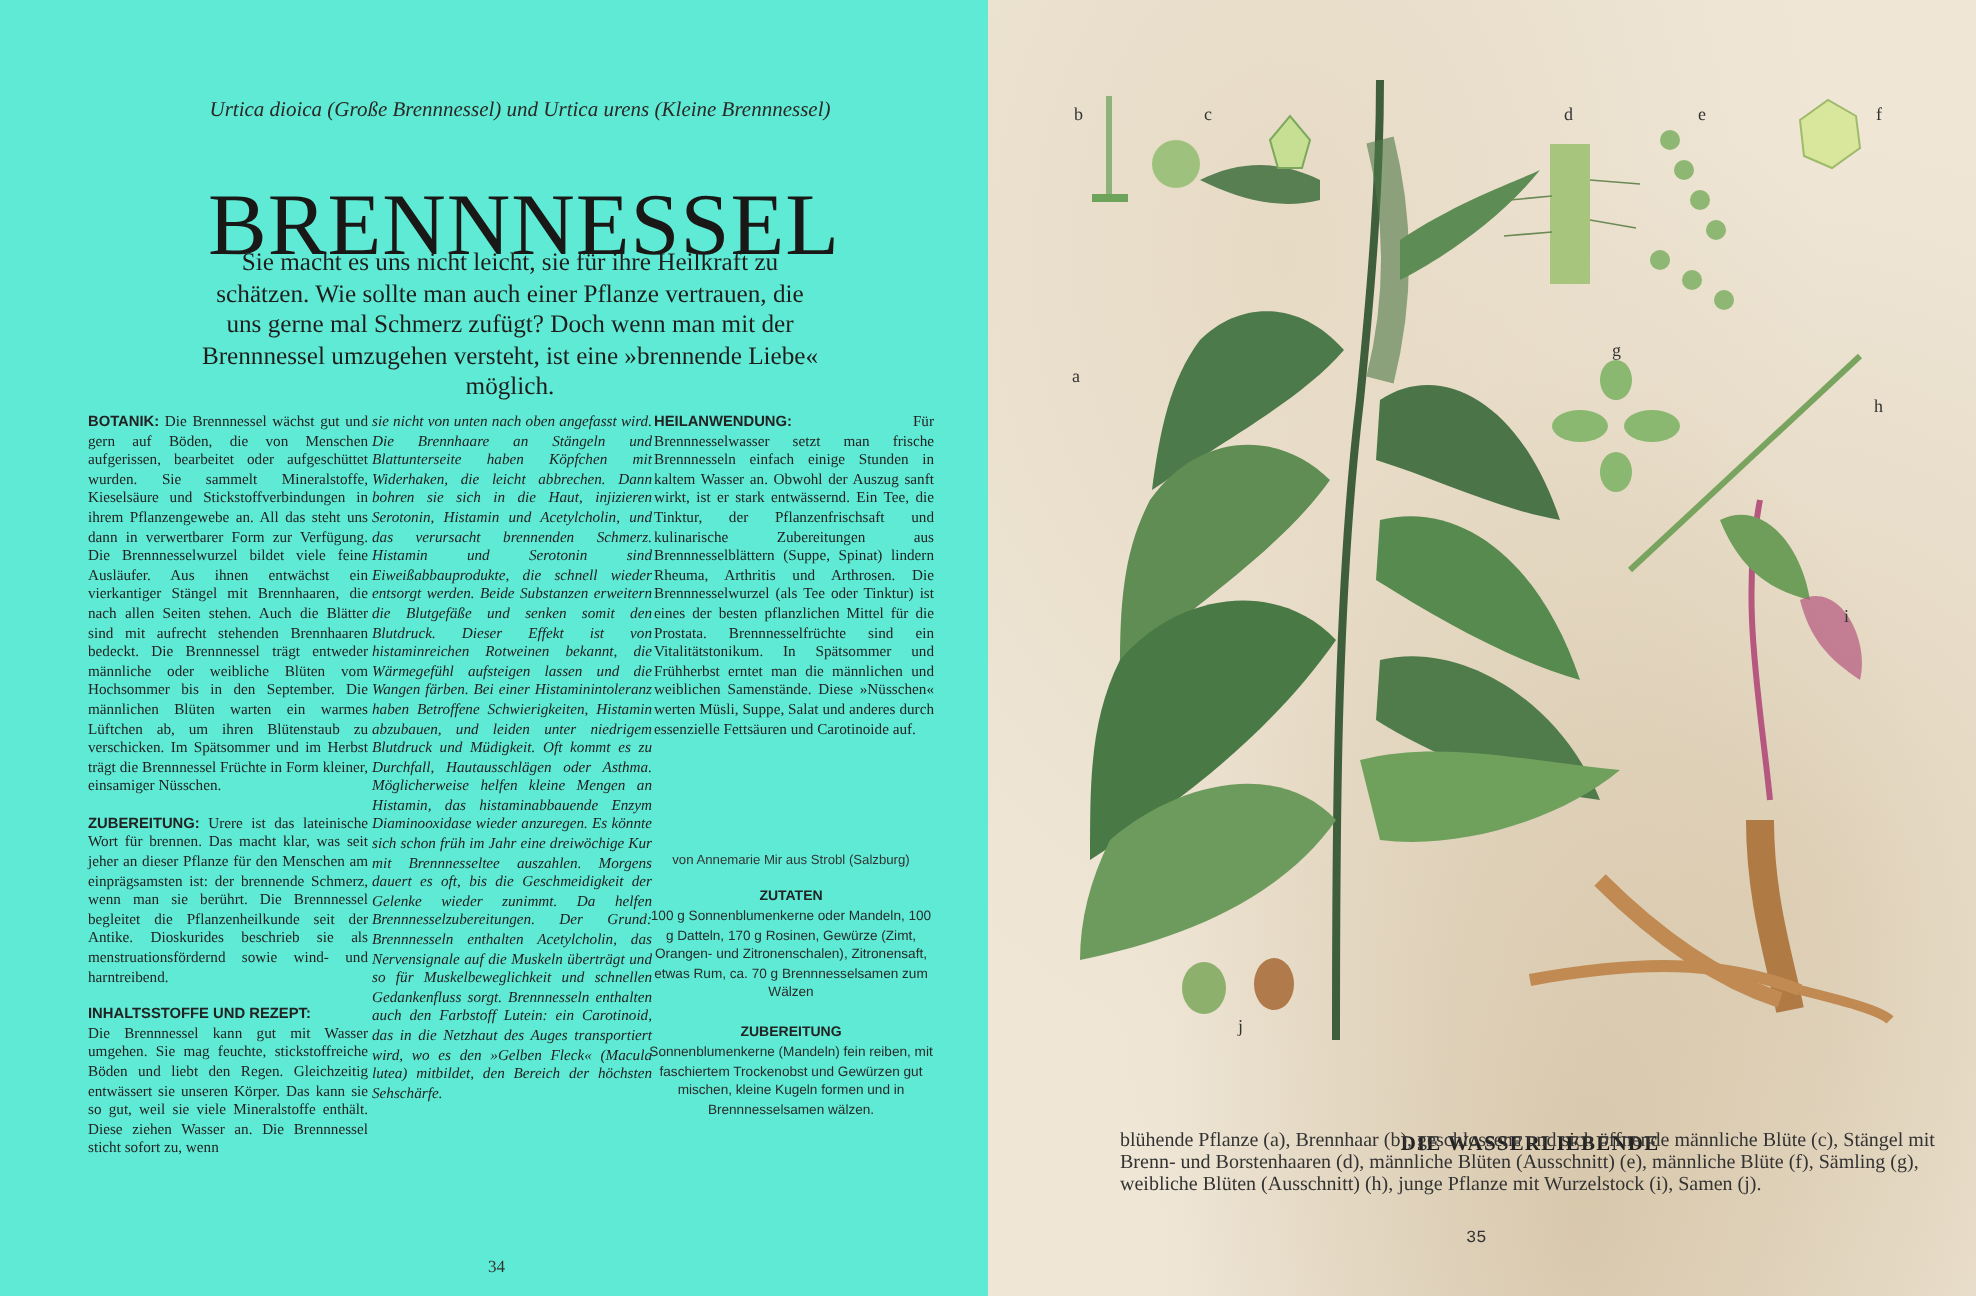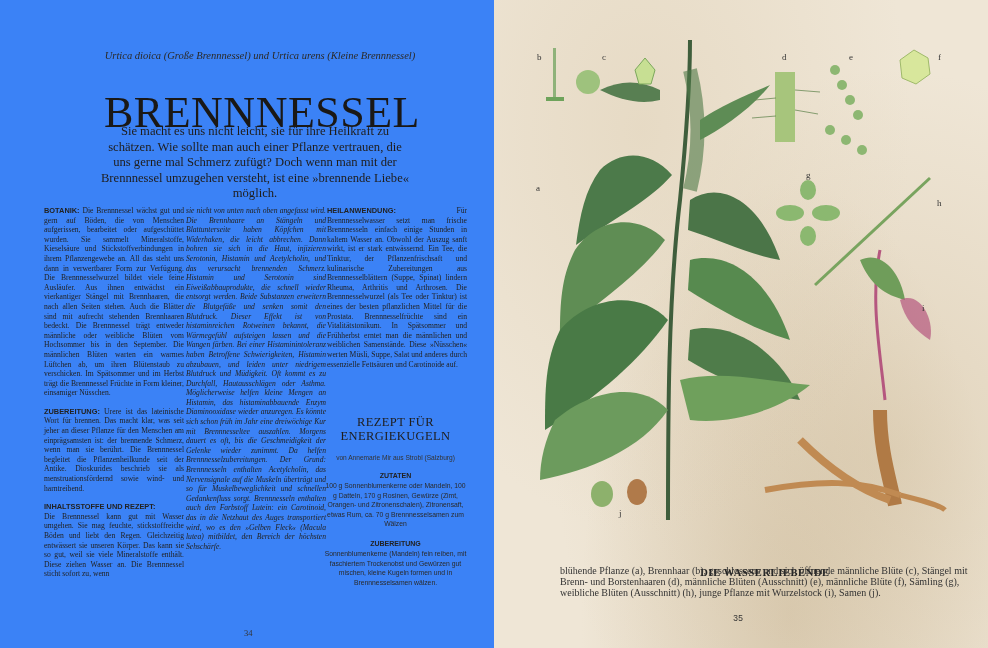--- a/index.html
+++ b/index.html
@@ -1,19 +1,19 @@
 <!DOCTYPE html>
 <html><head>
 <meta charset="utf-8">
 <style>
   * { box-sizing: border-box; margin: 0; padding: 0; }
   html, body { width: 988px; height: 648px; overflow: hidden; background: #fff; }
   body { position: relative; font-family: "Liberation Serif", "DejaVu Serif", serif; color: #1e1c1a; }
 
-  .left-page { position: absolute; left: 0; top: 0; width: 494px; height: 648px; background: #3b82f6; }
+  .left-page { position: absolute; left: 0; top: 0; width: 494px; height: 648px; background: #5eead4; }
   .right-page {
     position: absolute; left: 494px; top: 0; width: 494px; height: 648px;
     background:
       radial-gradient(ellipse at 30% 20%, rgba(214,196,164,0.35), transparent 55%),
       radial-gradient(ellipse at 80% 70%, rgba(200,178,140,0.35), transparent 60%),
       radial-gradient(ellipse at 60% 95%, rgba(190,168,130,0.4), transparent 50%),
       #efe6d6;
   }
 
   .subtitle { position: absolute; left: 100px; top: 50px; width: 320px; text-align: center;
@@ -65,24 +65,20 @@
 
   <div class="col col2">
     <p>sie nicht von unten nach oben angefasst wird. Die Brennhaare an Stängeln und Blattunterseite haben Köpfchen mit Widerhaken, die leicht abbrechen. Dann bohren sie sich in die Haut, injizieren Serotonin, Histamin und Acetylcholin, und das verursacht brennenden Schmerz. Histamin und Serotonin sind Eiweißabbauprodukte, die schnell wieder entsorgt werden. Beide Substanzen erweitern die Blutgefäße und senken somit den Blutdruck. Dieser Effekt ist von histaminreichen Rotweinen bekannt, die Wärmegefühl aufsteigen lassen und die Wangen färben. Bei einer Histaminintoleranz haben Betroffene Schwierigkeiten, Histamin abzubauen, und leiden unter niedrigem Blutdruck und Müdigkeit. Oft kommt es zu Durchfall, Hautausschlägen oder Asthma. Möglicherweise helfen kleine Mengen an Histamin, das histaminabbauende Enzym Diaminooxidase wieder anzuregen. Es könnte sich schon früh im Jahr eine dreiwöchige Kur mit Brennnesseltee auszahlen. Morgens dauert es oft, bis die Geschmeidigkeit der Gelenke wieder zunimmt. Da helfen Brennnesselzubereitungen. Der Grund: Brennnesseln enthalten Acetylcholin, das Nervensignale auf die Muskeln überträgt und so für Muskelbeweglichkeit und schnellen Gedankenfluss sorgt. Brennnesseln enthalten auch den Farbstoff Lutein: ein Carotinoid, das in die Netzhaut des Auges transportiert wird, wo es den »Gelben Fleck« (Macula lutea) mitbildet, den Bereich der höchsten Sehschärfe.</p>
   </div>
 
   <div class="col col3">
     <p><span class="head">HEILANWENDUNG:</span><span> Für Brennnesselwasser setzt man frische Brennnesseln einfach einige Stunden in kaltem Wasser an. Obwohl der Auszug sanft wirkt, ist er stark entwässernd. Ein Tee, die Tinktur, der Pflanzenfrischsaft und kulinarische Zubereitungen aus Brennnesselblättern (Suppe, Spinat) lindern Rheuma, Arthritis und Arthrosen. Die Brennnesselwurzel (als Tee oder Tinktur) ist eines der besten pflanzlichen Mittel für die Prostata. Brennnesselfrüchte sind ein Vitalitätstonikum. In Spätsommer und Frühherbst erntet man die männlichen und weiblichen Samenstände. Diese »Nüsschen« werten Müsli, Suppe, Salat und anderes durch essenzielle Fettsäuren und Carotinoide auf.</span></p>
   </div>
 
   <div class="recipe">
-    <div class="recipe-title">
-      <div>REZEPT FÜR</div>
-      <div>ENERGIEKUGELN</div>
-    </div>
     <div class="recipe-author">von Annemarie Mir aus Strobl (Salzburg)</div>
     <div class="recipe-sec">ZUTATEN</div>
     <div class="recipe-text">100 g Sonnenblumenkerne oder Mandeln, 100 g Datteln, 170 g Rosinen, Gewürze (Zimt, Orangen- und Zitronenschalen), Zitronensaft, etwas Rum, ca. 70 g Brennnesselsamen zum Wälzen</div>
     <div class="recipe-sec">ZUBEREITUNG</div>
     <div class="recipe-text">Sonnenblumenkerne (Mandeln) fein reiben, mit faschiertem Trockenobst und Gewürzen gut mischen, kleine Kugeln formen und in Brennnesselsamen wälzen.</div>
   </div>
 
   <div class="pagenum left">34</div>
 </div>
 

